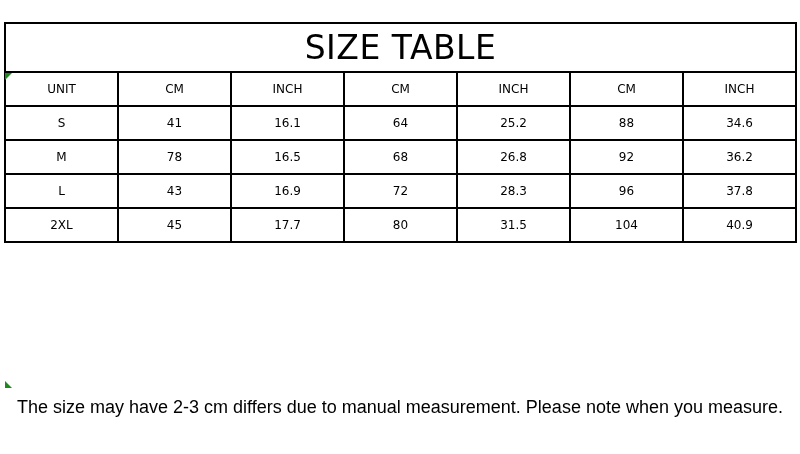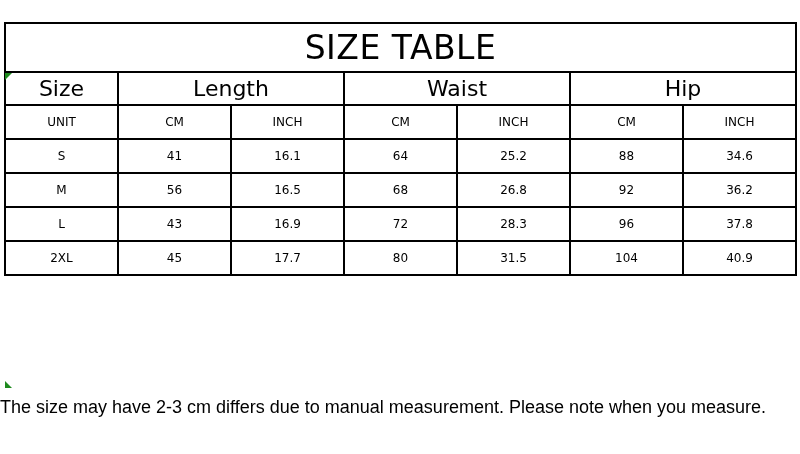--- a/index.html
+++ b/index.html
@@ -16,41 +16,35 @@
     text-align:center;vertical-align:middle;padding:0;
     white-space:nowrap;overflow:hidden;
   }
   .title-cell{height:47px;font-size:33px;letter-spacing:0.5px;}
   .group-cell{height:31px;font-size:22px;}
   .unit-cell,.size-cell,.data-cell{font-size:12px;}
   .unit-row td{height:32px;}
   .data-row td{height:32px;}
   .note{
     position:absolute;left:0;top:397px;width:100%;
-    text-align:left;font-size:18px;
+    text-align:center;font-size:18px;
     font-family:"Liberation Sans",sans-serif;
   }
   .corner-marker{position:absolute;width:7px;height:7px;background:var(--marker,#1e8a1e);}
   .corner-marker.top{left:5px;top:73px;clip-path:polygon(0 0,100% 0,0 100%);}
   .corner-marker.bottom{left:5px;top:381px;clip-path:polygon(0 0,100% 100%,0 100%);}
 </style>
 </head>
 <body>
 
 <div class="canvas" style="--bg: #ffffff; --line: #000000; --ink: #000000; --marker: #1e8a1e;">
   <table class="size-table">
     <tbody>
       <tr>
         <td class="title-cell" colspan="7">SIZE TABLE</td>
-      </tr>
-      <tr>
-        <td class="group-cell">Size</td>
-        <td class="group-cell" colspan="2">Length</td>
-        <td class="group-cell" colspan="2">Waist</td>
-        <td class="group-cell" colspan="2">Hip</td>
       </tr>
       <tr class="unit-row" id="unit-row">
           <td class="unit-cell">UNIT</td>
           <td class="unit-cell">CM</td>
           <td class="unit-cell">INCH</td>
           <td class="unit-cell">CM</td>
           <td class="unit-cell">INCH</td>
           <td class="unit-cell">CM</td>
           <td class="unit-cell">INCH</td>
         </tr>
@@ -60,21 +54,21 @@
           <td class="size-cell">S</td>
           <td class="data-cell">41</td>
           <td class="data-cell">16.1</td>
           <td class="data-cell">64</td>
           <td class="data-cell">25.2</td>
           <td class="data-cell">88</td>
           <td class="data-cell">34.6</td>
         </tr>
         <tr class="data-row">
           <td class="size-cell">M</td>
-          <td class="data-cell">56</td>
+          <td class="data-cell">78</td>
           <td class="data-cell">16.5</td>
           <td class="data-cell">68</td>
           <td class="data-cell">26.8</td>
           <td class="data-cell">92</td>
           <td class="data-cell">36.2</td>
         </tr>
         <tr class="data-row">
           <td class="size-cell">L</td>
           <td class="data-cell">43</td>
           <td class="data-cell">16.9</td>

